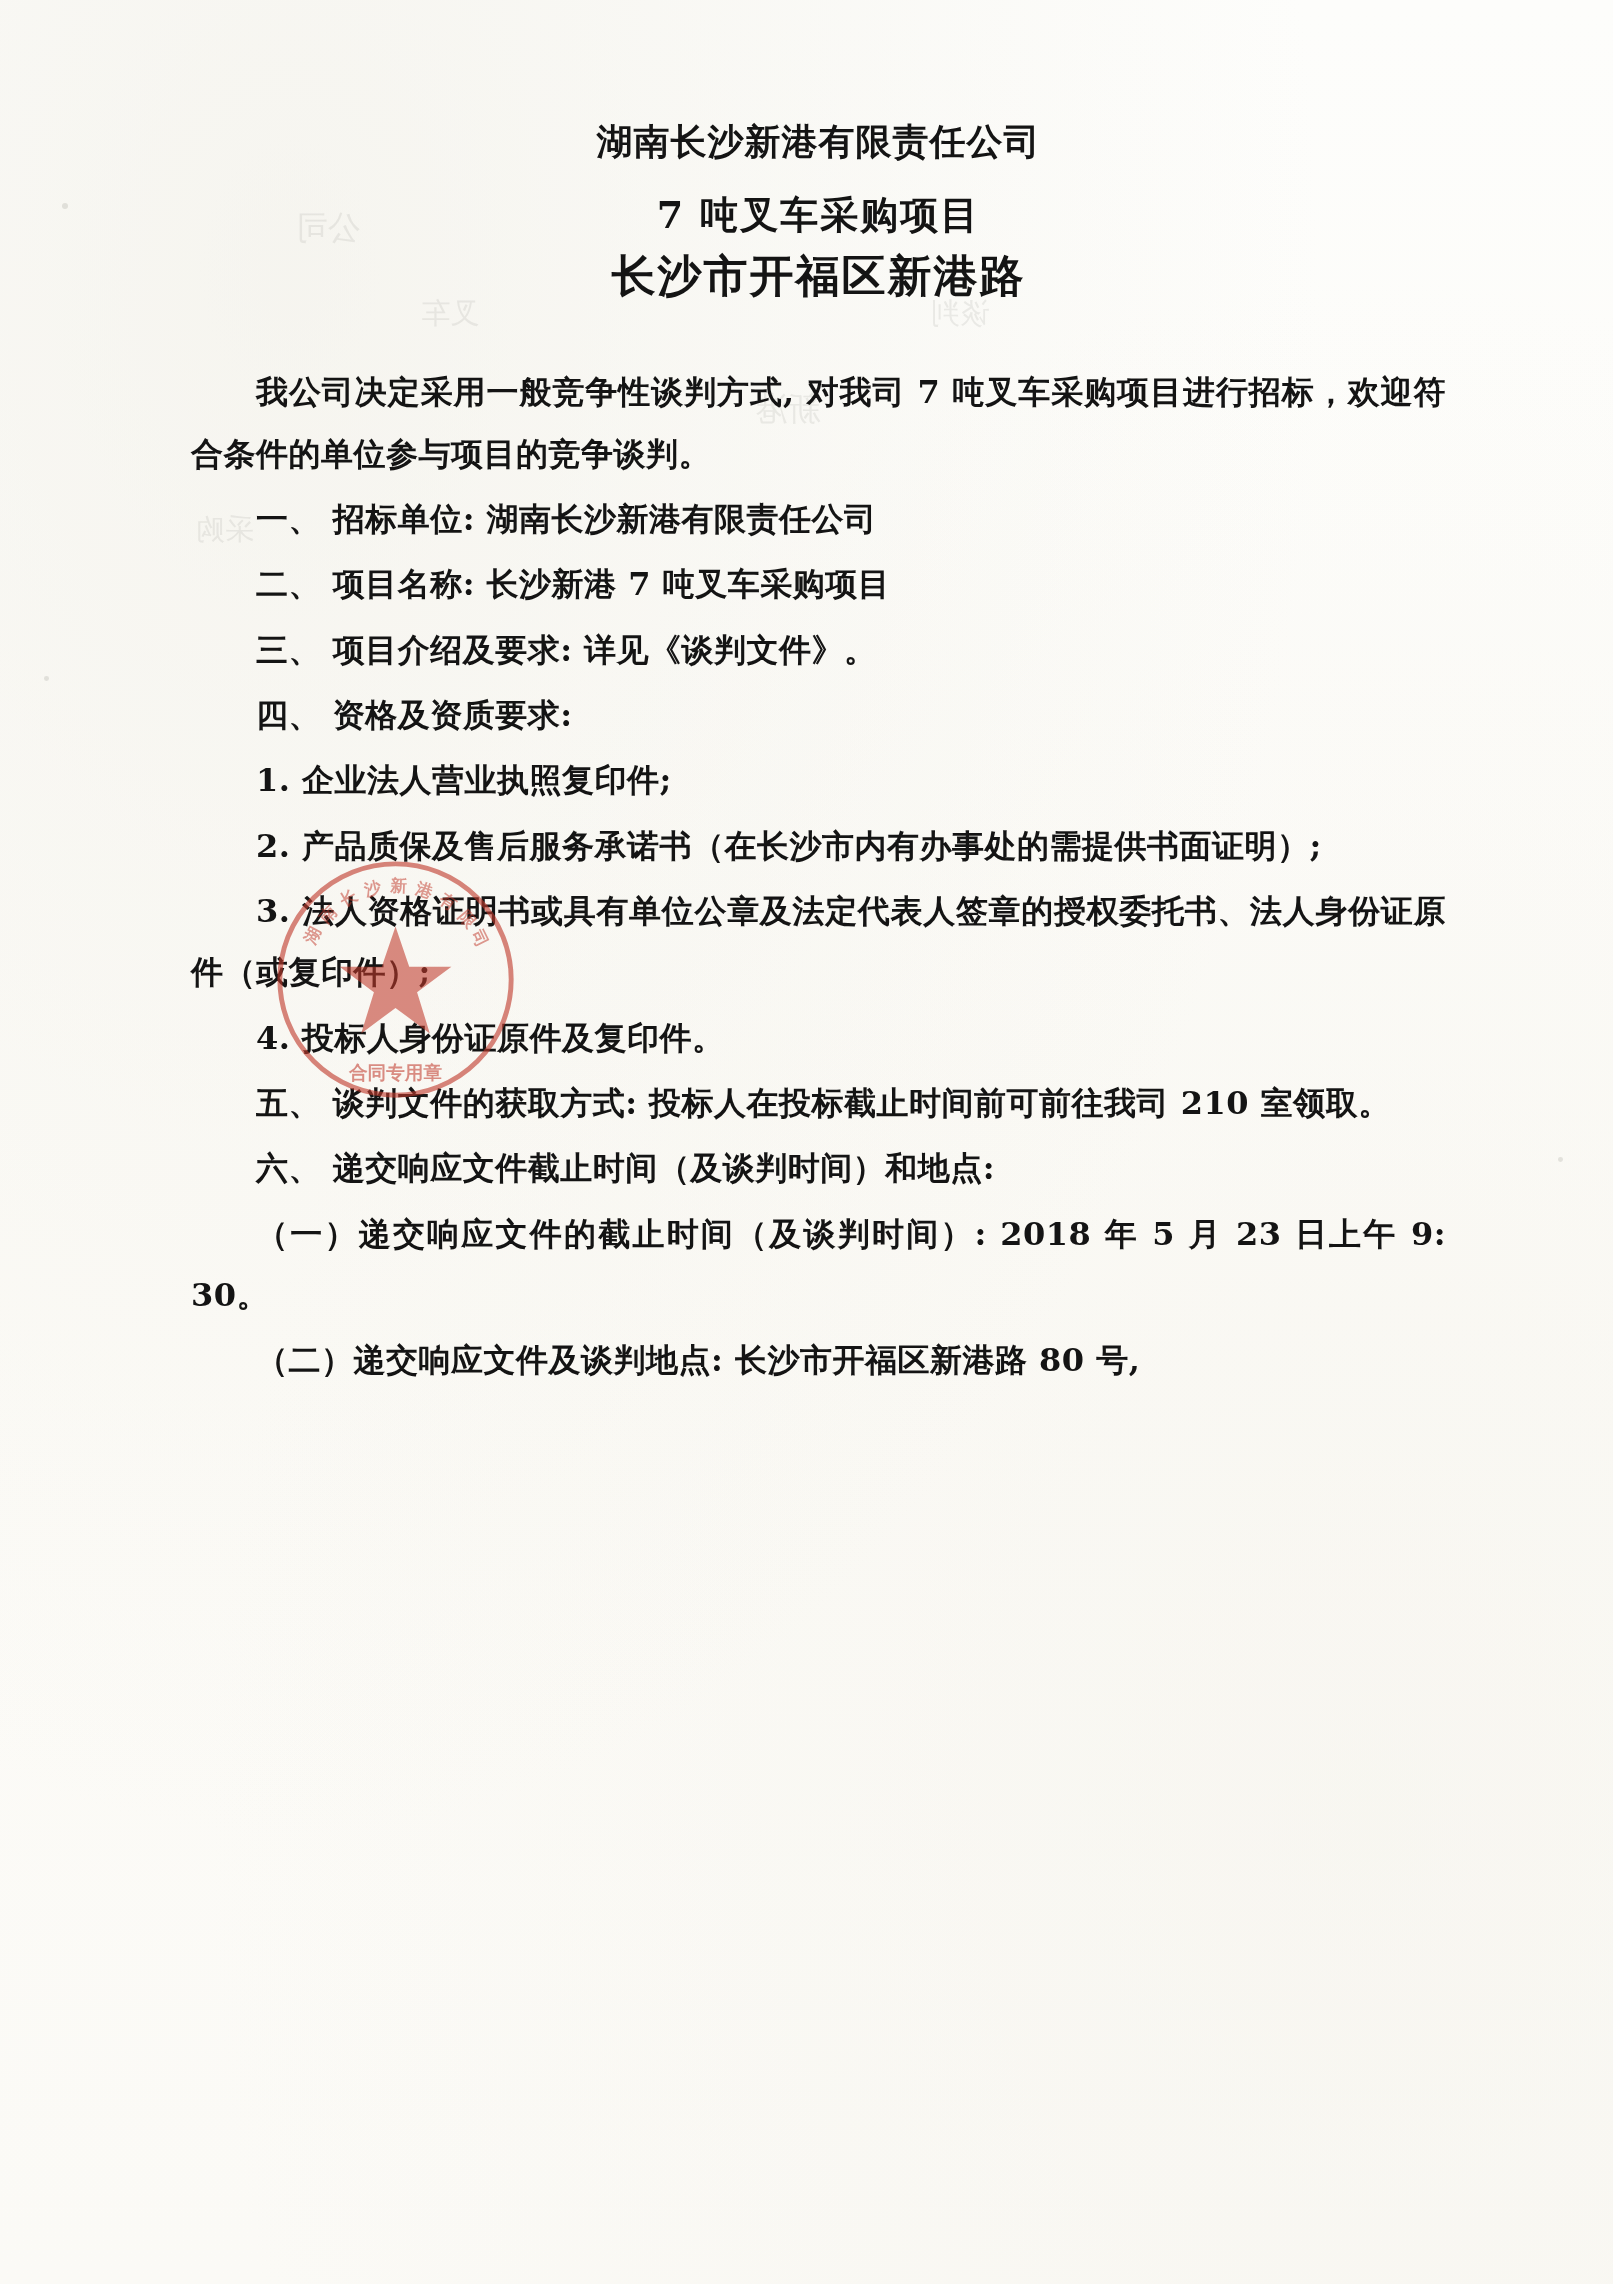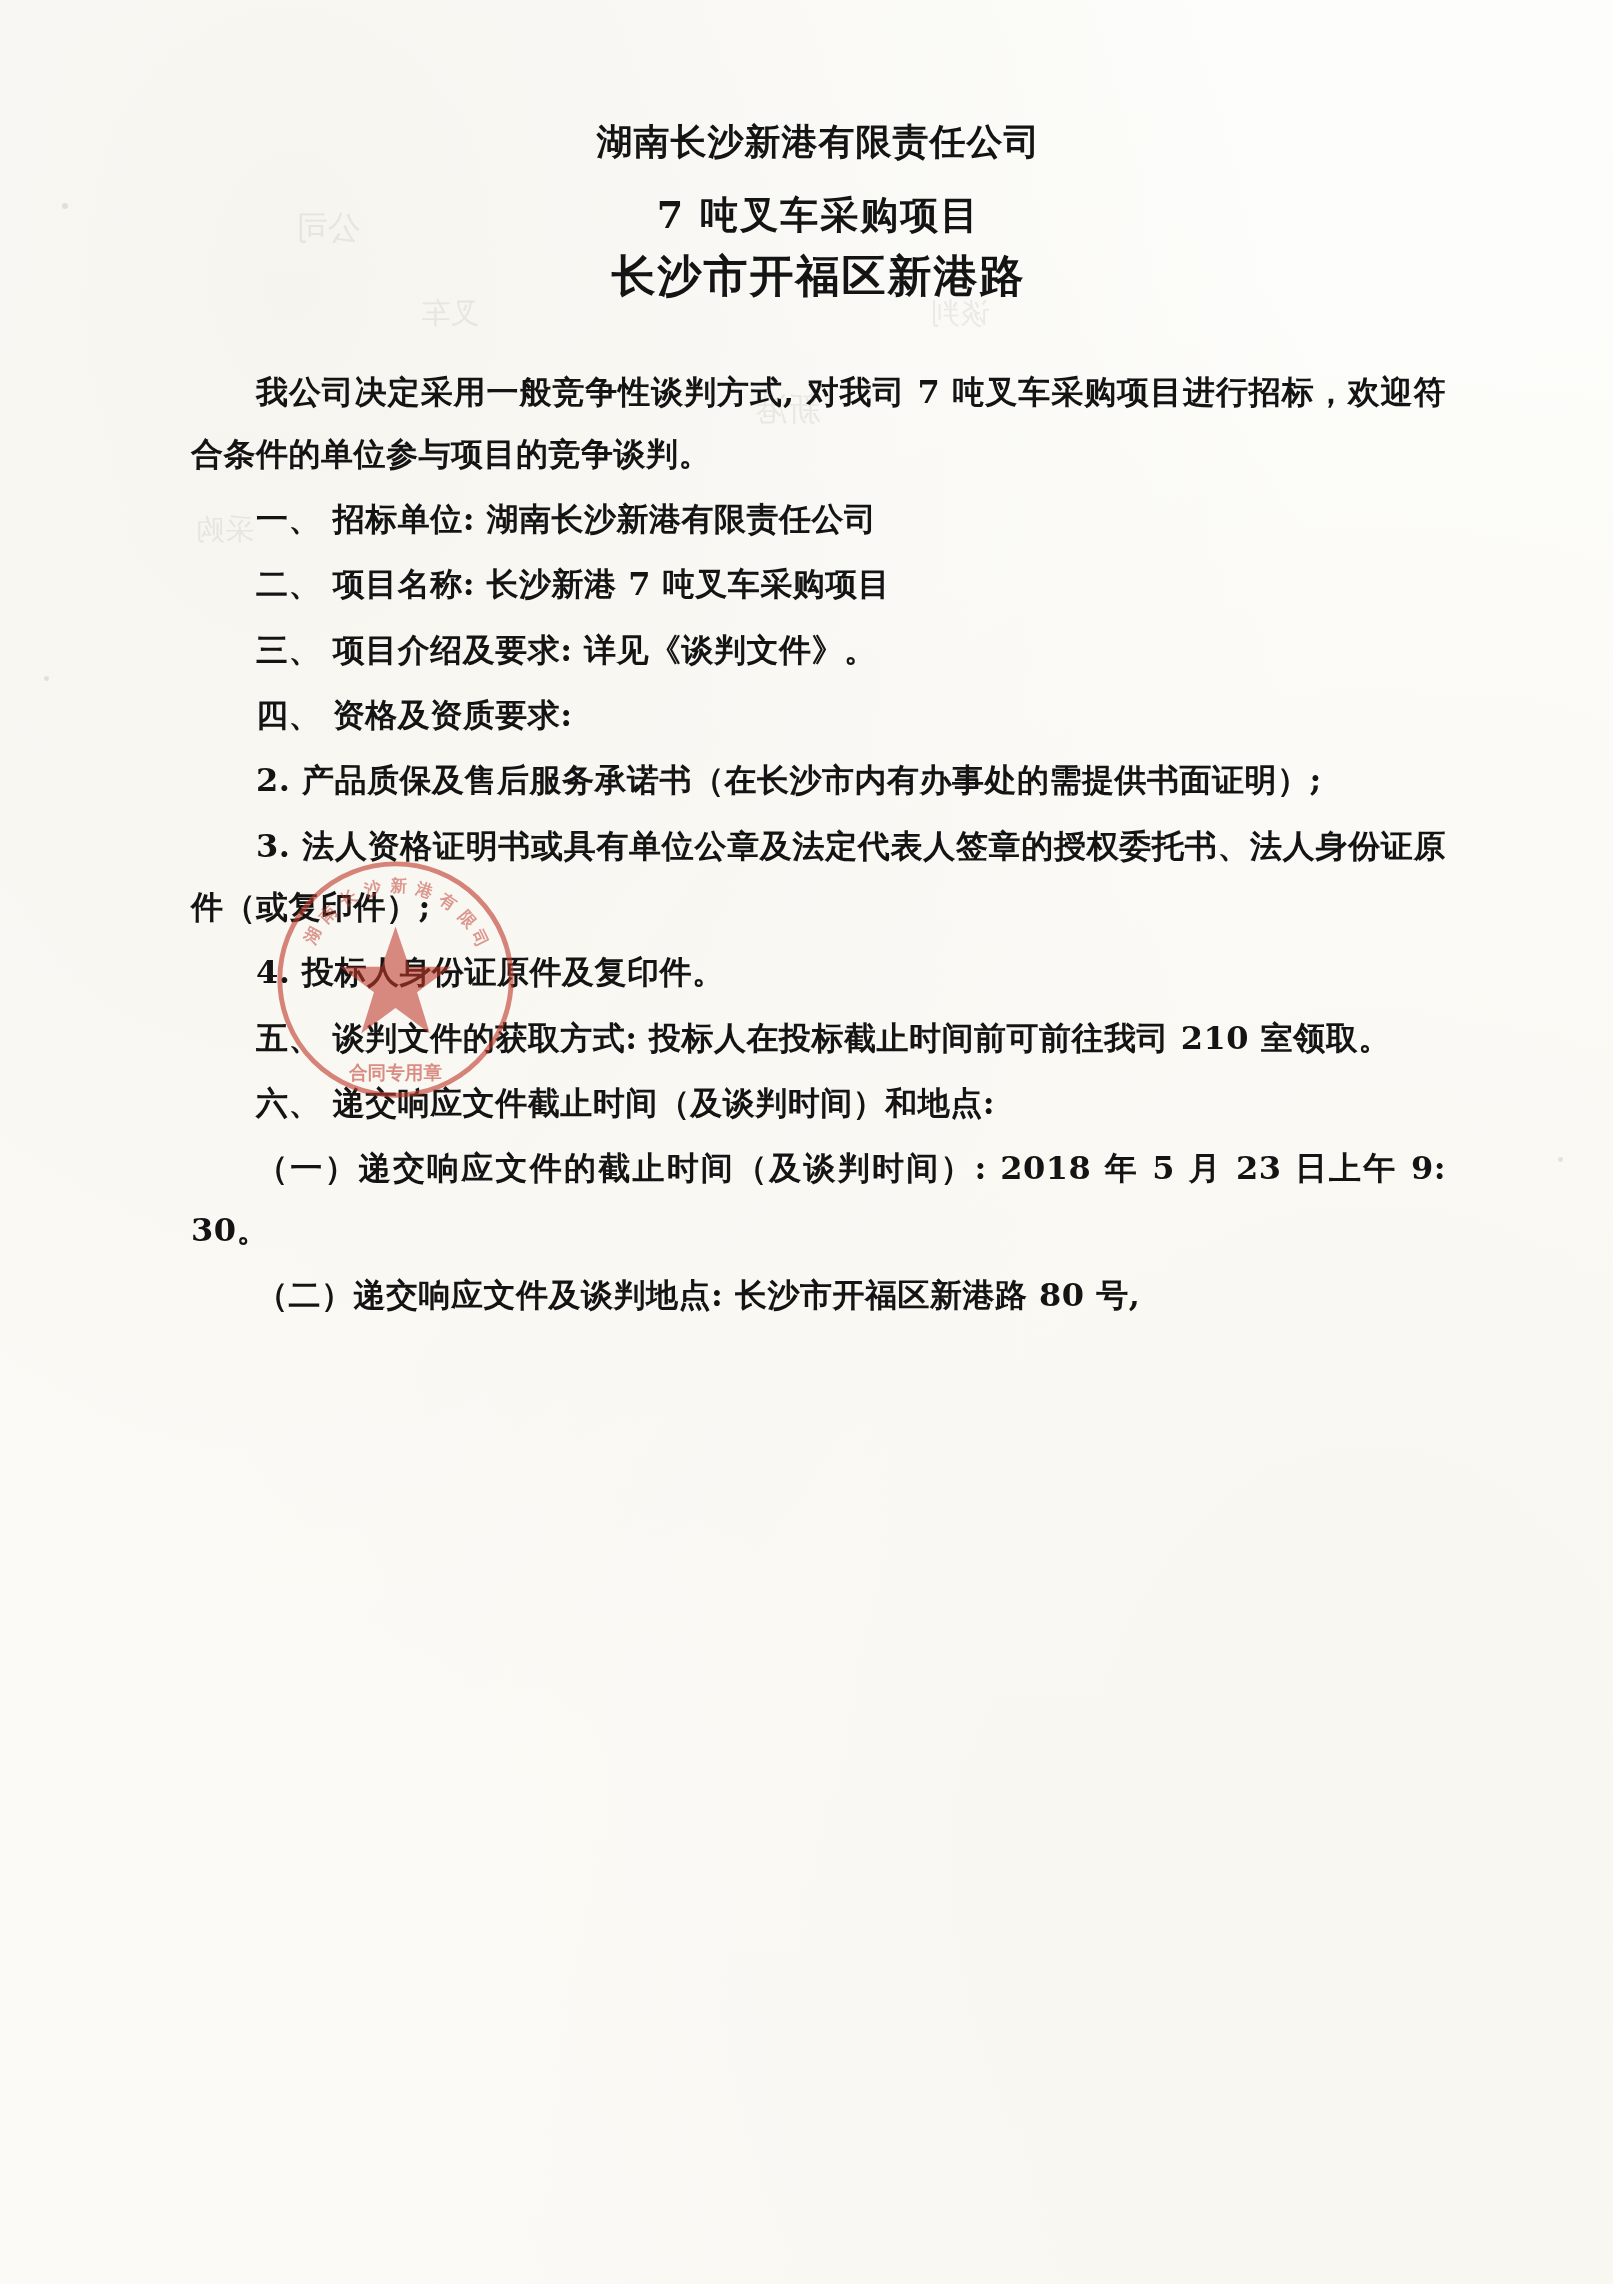--- a/index.html
+++ b/index.html
@@ -140,20 +140,21 @@
       <div class="title-main">7 吨叉车采购项目</div>
       <div class="title-sub">长沙市开福区新港路</div>
     </div>
 
     <div class="body-text">
       <p class="para">我公司决定采用一般竞争性谈判方式, 对我司 7 吨叉车采购项目进行招标，欢迎符合条件的单位参与项目的竞争谈判。</p>
       <p class="para">一、 招标单位: 湖南长沙新港有限责任公司</p>
       <p class="para">二、 项目名称: 长沙新港 7 吨叉车采购项目</p>
       <p class="para">三、 项目介绍及要求: 详见《谈判文件》。</p>
       <p class="para">四、 资格及资质要求:</p>
+      <p class="para num">1. 企业法人营业执照复印件;</p>
       <p class="para num">2. 产品质保及售后服务承诺书（在长沙市内有办事处的需提供书面证明）;</p>
       <p class="para num">3. 法人资格证明书或具有单位公章及法定代表人签章的授权委托书、法人身份证原件（或复印件）;</p>
       <p class="para num">4. 投标人身份证原件及复印件。</p>
       <p class="para">五、 谈判文件的获取方式: 投标人在投标截止时间前可前往我司 210 室领取。</p>
       <p class="para">六、 递交响应文件截止时间（及谈判时间）和地点:</p>
       <p class="para sub">（一）递交响应文件的截止时间（及谈判时间）: 2018 年 5 月 23 日上午 9: 30。</p>
       <p class="para sub">（二）递交响应文件及谈判地点: 长沙市开福区新港路 80 号,</p>
     </div>
 
   </div>

